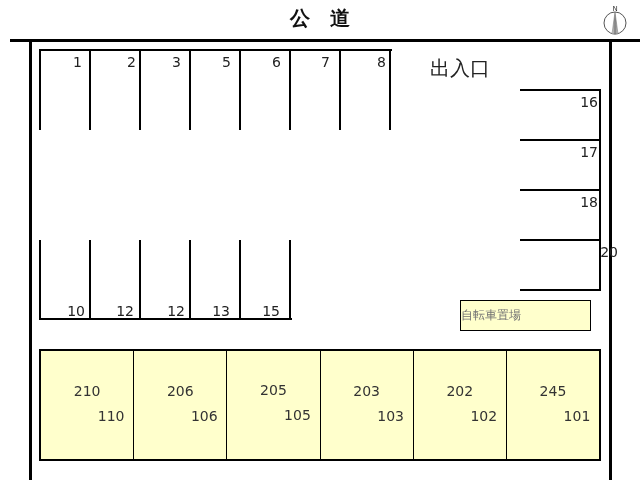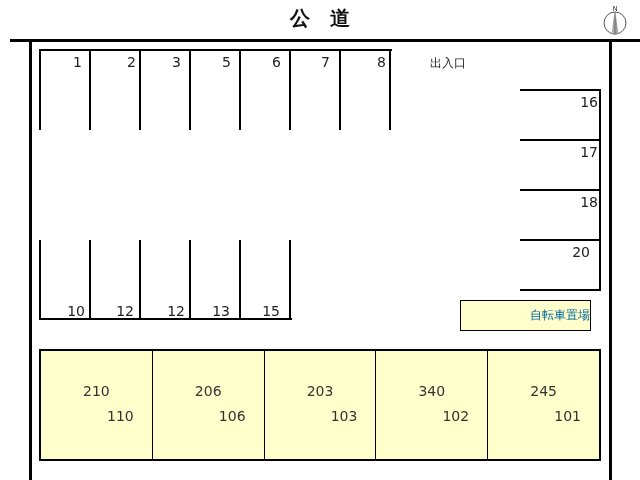--- a/index.html
+++ b/index.html
@@ -10,25 +10,25 @@
     color: #222222;
   }
   .line { position: absolute; background: #000000; }
   .road-title {
     position: absolute; left: 290px; top: 4px; width: 80px; height: 28px;
     font-size: 20px; font-weight: bold; letter-spacing: 20px; line-height: 28px;
     color: #111111; white-space: nowrap;
   }
   .compass { position: absolute; left: 602px; top: 4px; width: 26px; height: 32px; }
   .num { position: absolute; font-size: 14px; color: #222222; text-align: right; width: 30px; line-height: 16px; }
-  .label-jp { position: absolute; font-size: 12px; color: #222222; white-space: nowrap; }
+  .label-jp { position: absolute; font-size: 20px; color: #222222; white-space: nowrap; }
   .bike {
     position: absolute; left: 460px; top: 300px; width: 129px; height: 29px;
     border: 1px solid #000000; background: #ffffcc;
-    font-size: 12px; line-height: 29px; text-align: right; color: #0369a1;
+    font-size: 12px; line-height: 29px; text-align: left; color: #737373;
   }
   .building {
     position: absolute; left: 39px; top: 349px; width: 558px; height: 108px;
     border: 2px solid #000000; background: #ffffcc; display: flex;
   }
   .unit {
     flex: 1 1 0; border-right: 1px solid #000000; position: relative;
     text-align: center; font-size: 14px; color: #333333; padding-left: 48px;
   }
   .unit:last-child { border-right: none; }
@@ -86,21 +86,21 @@
   <div class="line" style="left:599px; top:89px; width:2px; height:202px;"></div>
   <div class="line" style="left:520px; top:89px; width:81px; height:2px;"></div>
   <div class="line" style="left:520px; top:139px; width:81px; height:2px;"></div>
   <div class="line" style="left:520px; top:189px; width:81px; height:2px;"></div>
   <div class="line" style="left:520px; top:239px; width:81px; height:2px;"></div>
   <div class="line" style="left:520px; top:289px; width:81px; height:2px;"></div>
 
   <div class="num" style="left:568px; top:94px;">16</div>
   <div class="num" style="left:568px; top:144px;">17</div>
   <div class="num" style="left:568px; top:194px;">18</div>
-  <div class="num" style="left:560px; top:244px;">20</div>
+  <div class="num" style="left:588px; top:244px;">20</div>
 </div>
 
 <div>
   <div class="line" style="left:39px; top:318px; width:253px; height:2px;"></div>
   <div class="line" style="left:39px; top:240px; width:2px; height:80px;"></div>
   <div class="line" style="left:89px; top:240px; width:2px; height:80px;"></div>
   <div class="line" style="left:139px; top:240px; width:2px; height:80px;"></div>
   <div class="line" style="left:189px; top:240px; width:2px; height:80px;"></div>
   <div class="line" style="left:239px; top:240px; width:2px; height:80px;"></div>
   <div class="line" style="left:289px; top:240px; width:2px; height:80px;"></div>
@@ -116,25 +116,29 @@
 
 <div class="building">
   <div class="unit">
     <div class="u2">210</div>
     <div class="u1">110</div>
   </div>
   <div class="unit">
     <div class="u2">206</div>
     <div class="u1">106</div>
   </div>
+  <div class="unit shift">
+    <div class="u2">205</div>
+    <div class="u1">105</div>
+  </div>
   <div class="unit">
     <div class="u2">203</div>
     <div class="u1">103</div>
   </div>
   <div class="unit">
-    <div class="u2">340</div>
+    <div class="u2">202</div>
     <div class="u1">102</div>
   </div>
   <div class="unit">
     <div class="u2">245</div>
     <div class="u1">101</div>
   </div>
 </div>
 
 </body></html>

